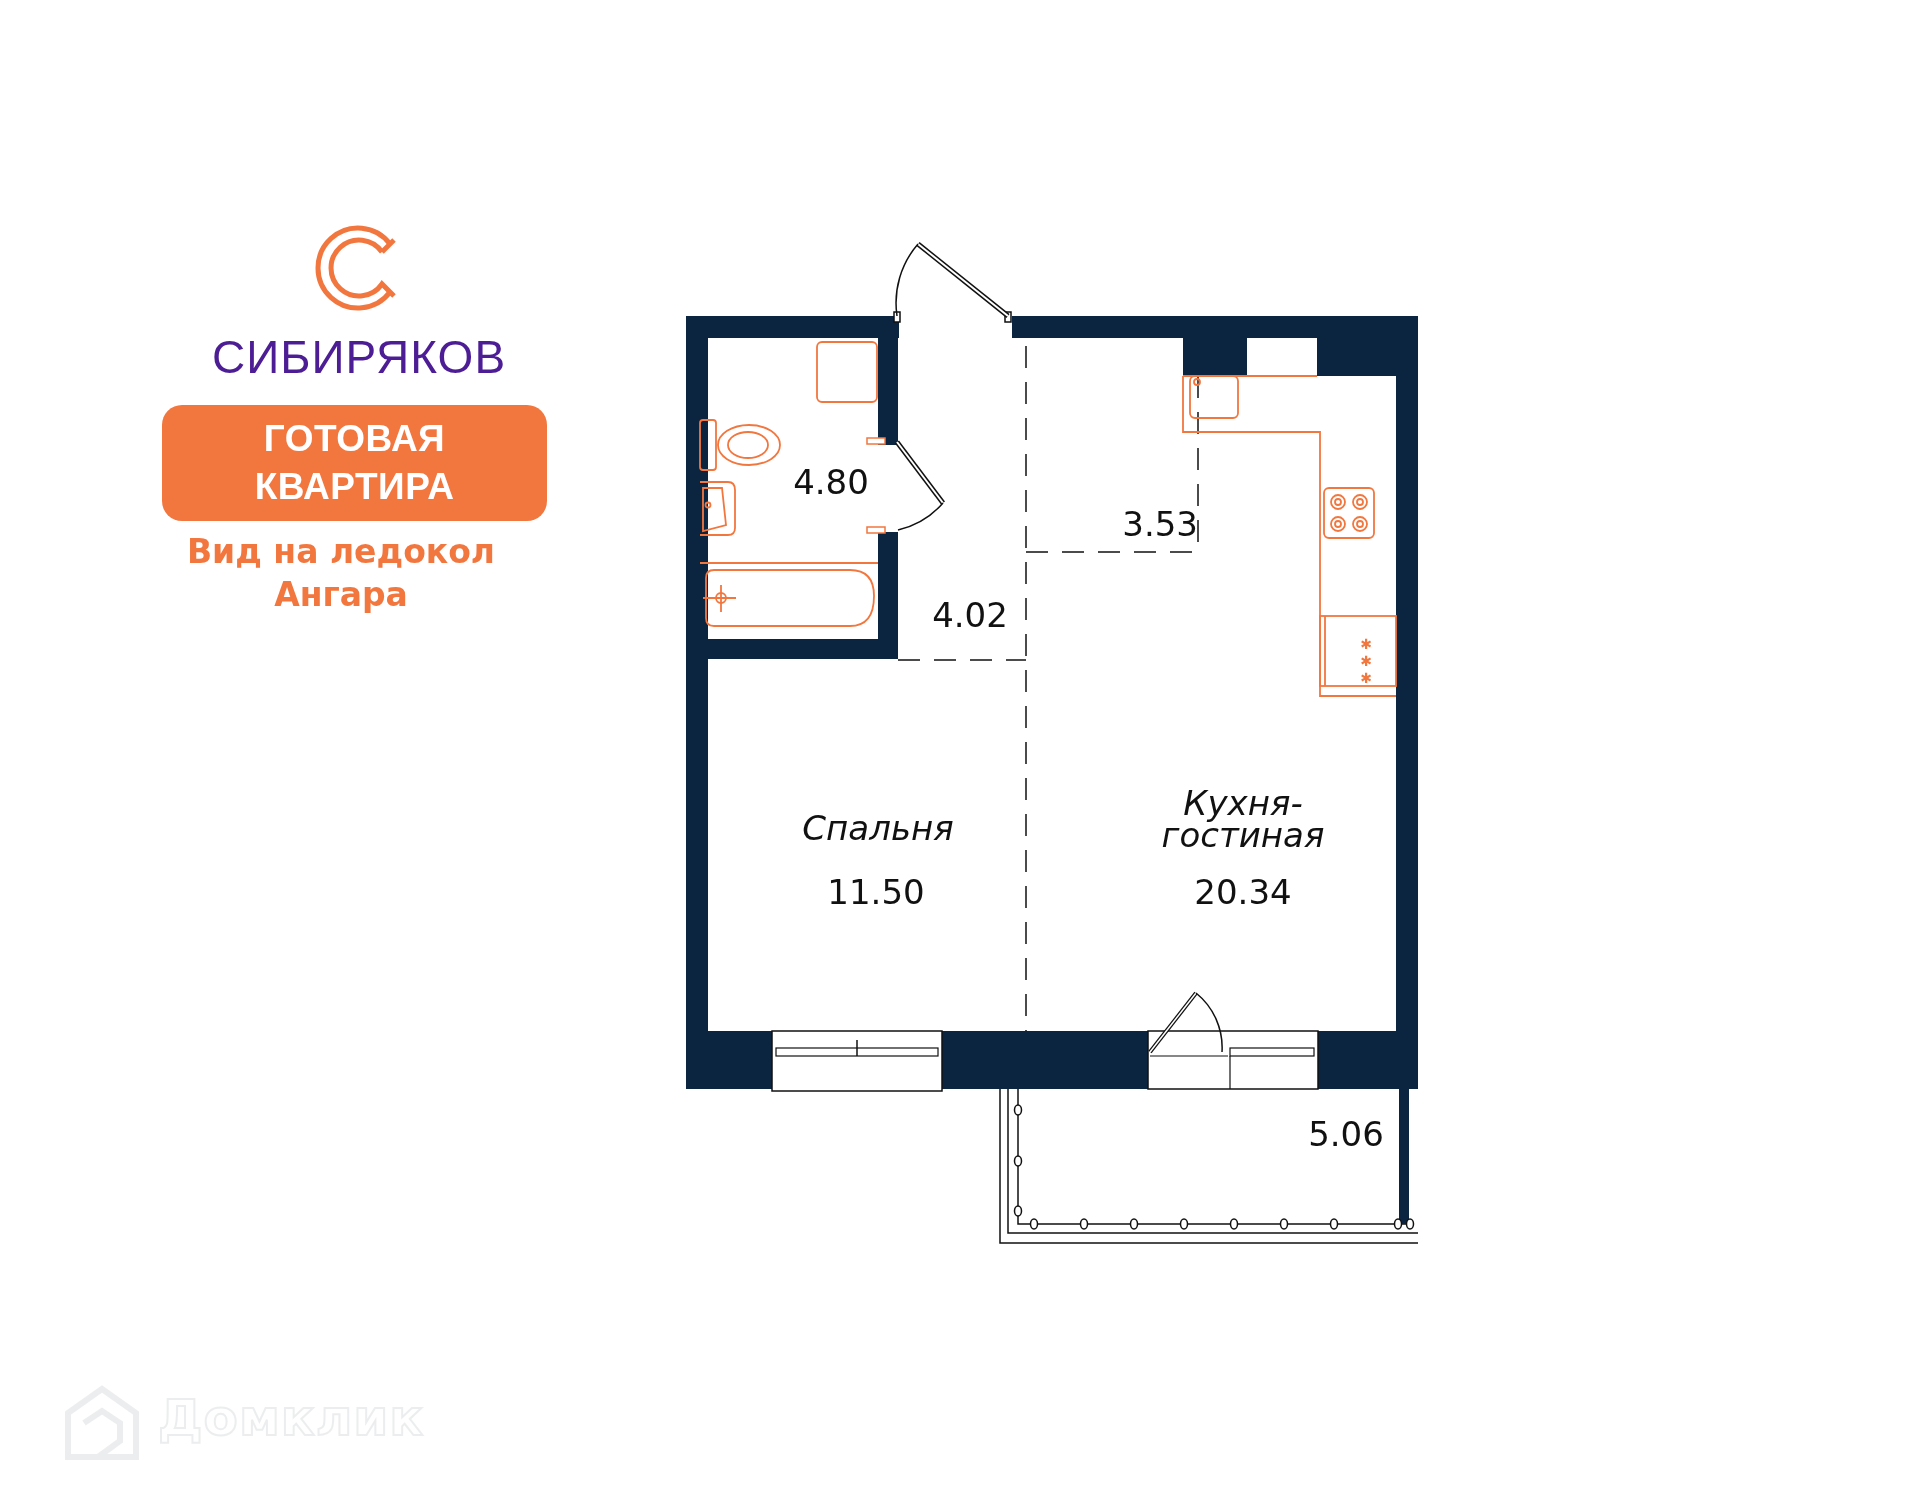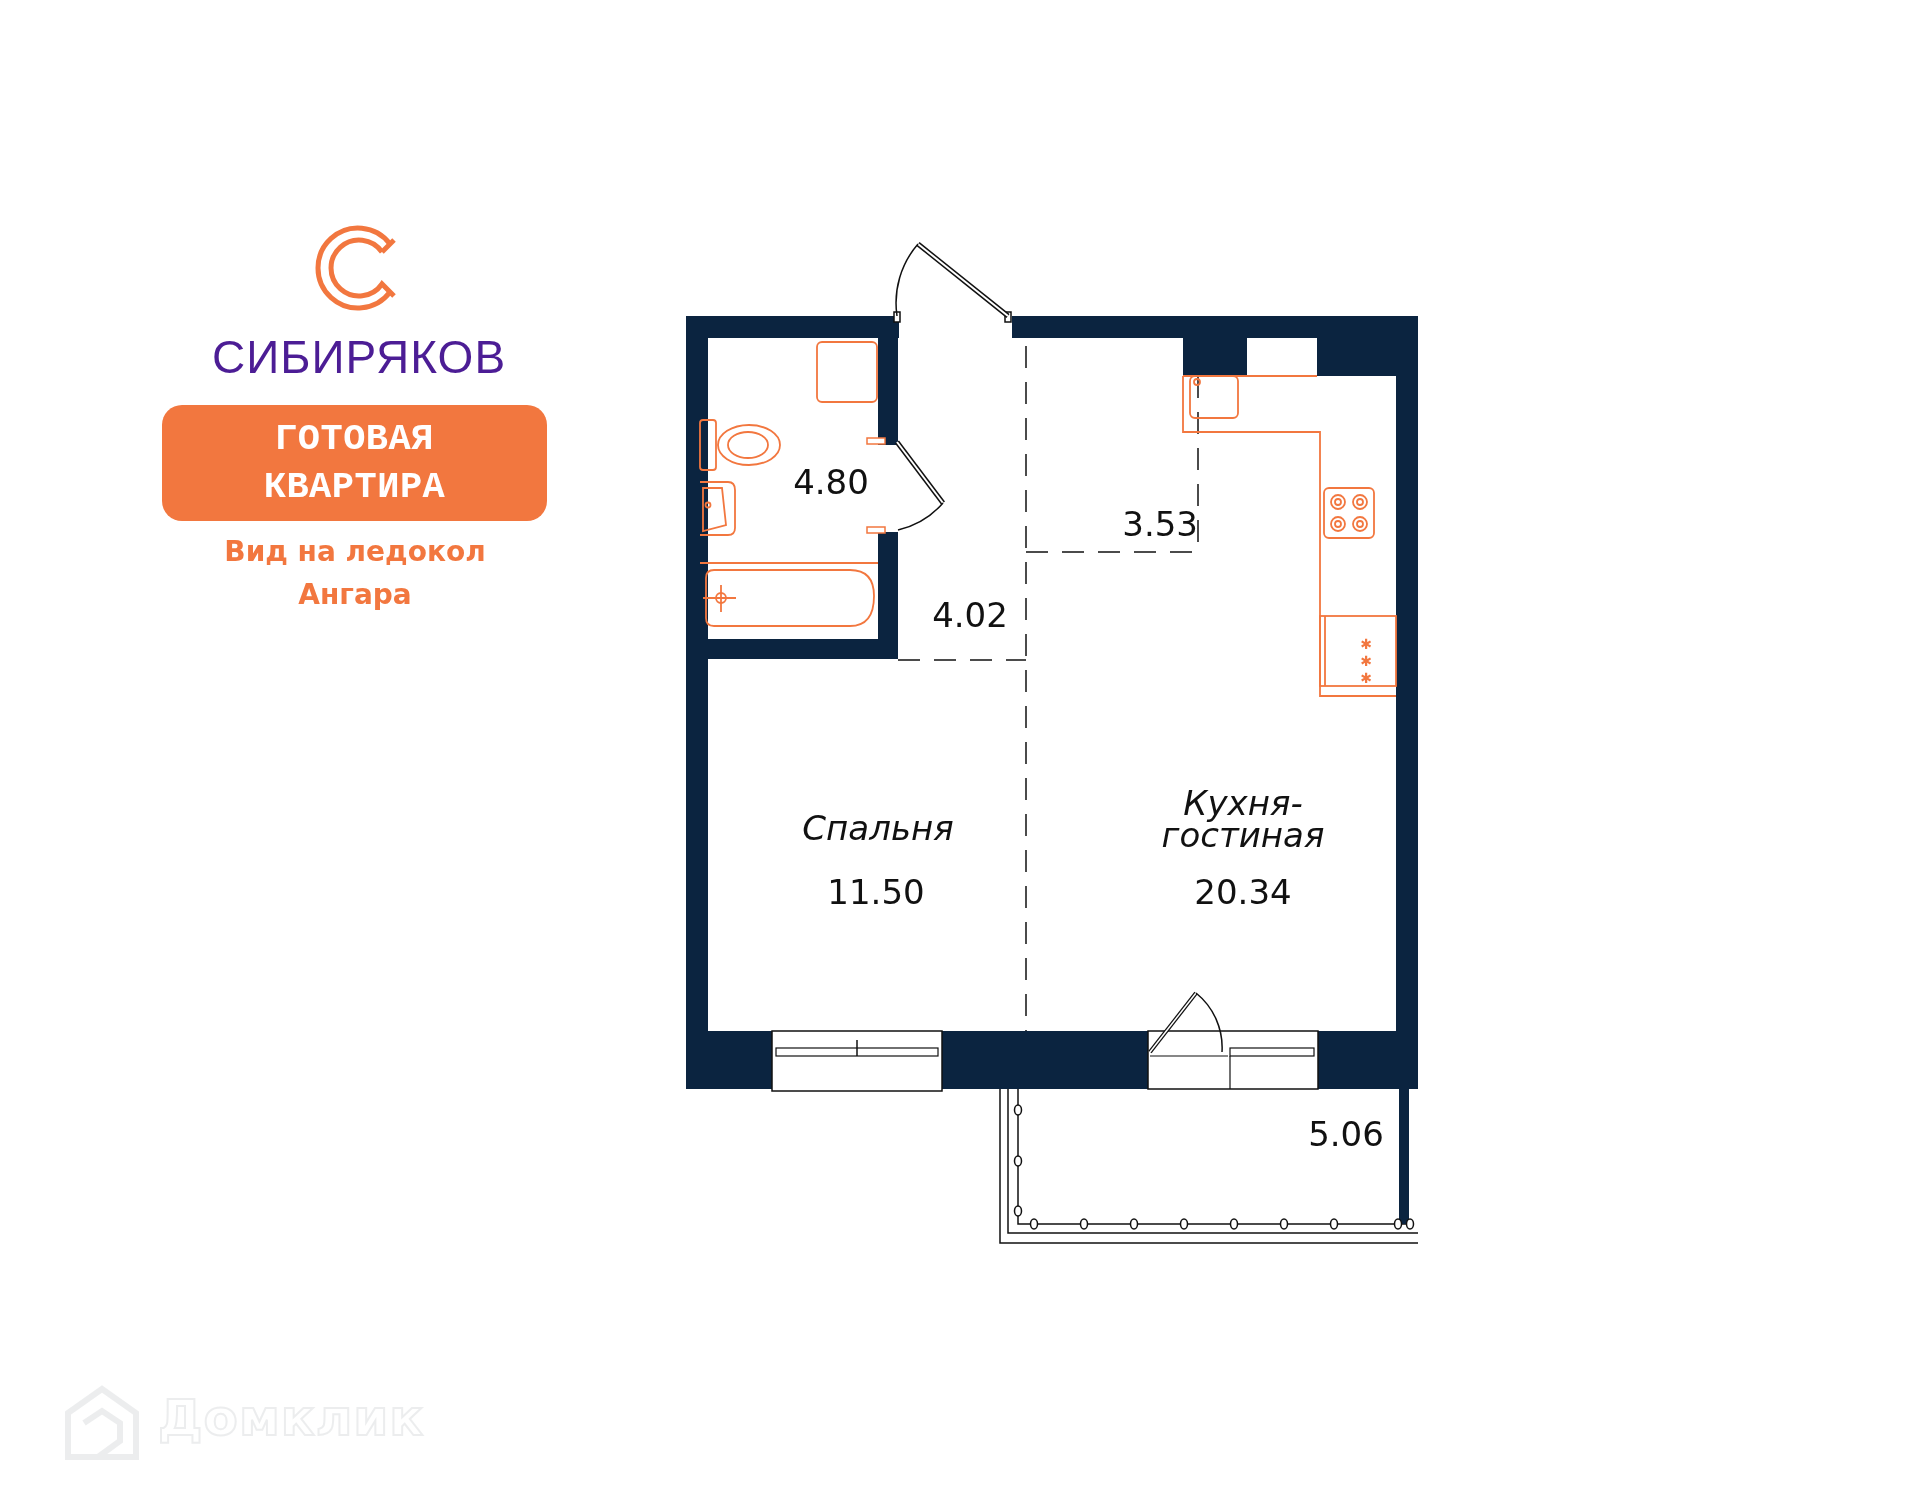--- a/index.html
+++ b/index.html
@@ -1,22 +1,22 @@
 <!DOCTYPE html>
 <html><head>
 <meta charset="utf-8">
 <style>
   html, body { margin:0; padding:0; background:#ffffff; }
   body { width:1920px; height:1500px; position:relative; overflow:hidden; font-family:"DejaVu Sans", sans-serif; }
   .abs { position:absolute; }
   #logo-icon { left:312px; top:222px; width:92px; height:92px; }
   #brand-name { left:200px; top:330px; width:318px; text-align:center; font-family:"Liberation Sans", sans-serif; font-size:46px; letter-spacing:1px; color:#4c1d95; font-weight:400; }
   #badge { left:162px; top:405px; width:385px; height:116px; background:#f2773f; border-radius:20px; color:#ffffff; text-align:center; display:flex; flex-direction:column; justify-content:center; }
-  #badge span { display:block; font-family:Liberation Mono, monospace; font-weight:700; font-size:37px; line-height:48px; letter-spacing:0.5px; }
-  #subtitle { left:150px; top:530px; width:410px; text-align:center; color:#f2773f; font-family:"DejaVu Sans", sans-serif; font-weight:700; font-size:28px; line-height:43px; }
+  #badge span { display:block; font-family:Liberation Sans, sans-serif; font-weight:700; font-size:37px; line-height:48px; letter-spacing:0.5px; }
+  #subtitle { left:136px; top:530px; width:410px; text-align:center; color:#f2773f; font-family:"DejaVu Sans", sans-serif; font-weight:700; font-size:33px; line-height:43px; }
   #subtitle span { display:block; }
   #plan { left:0; top:0; width:1920px; height:1500px; }
   .area { font-family:"DejaVu Sans", sans-serif; font-size:34px; fill:#111111; }
   .room { font-family:"DejaVu Sans", sans-serif; font-style:italic; font-size:34px; fill:#111111; }
   #watermark { left:62px; top:1383px; width:380px; height:80px; opacity:0.18; }
   #watermark-text { position:absolute; left:96px; top:6px; font-family:"DejaVu Sans", sans-serif; font-weight:700; font-size:50px; color:#ffffff; -webkit-text-stroke:2px #9aa0a6; letter-spacing:1px; }
 </style>
 </head>
 <body>
 

